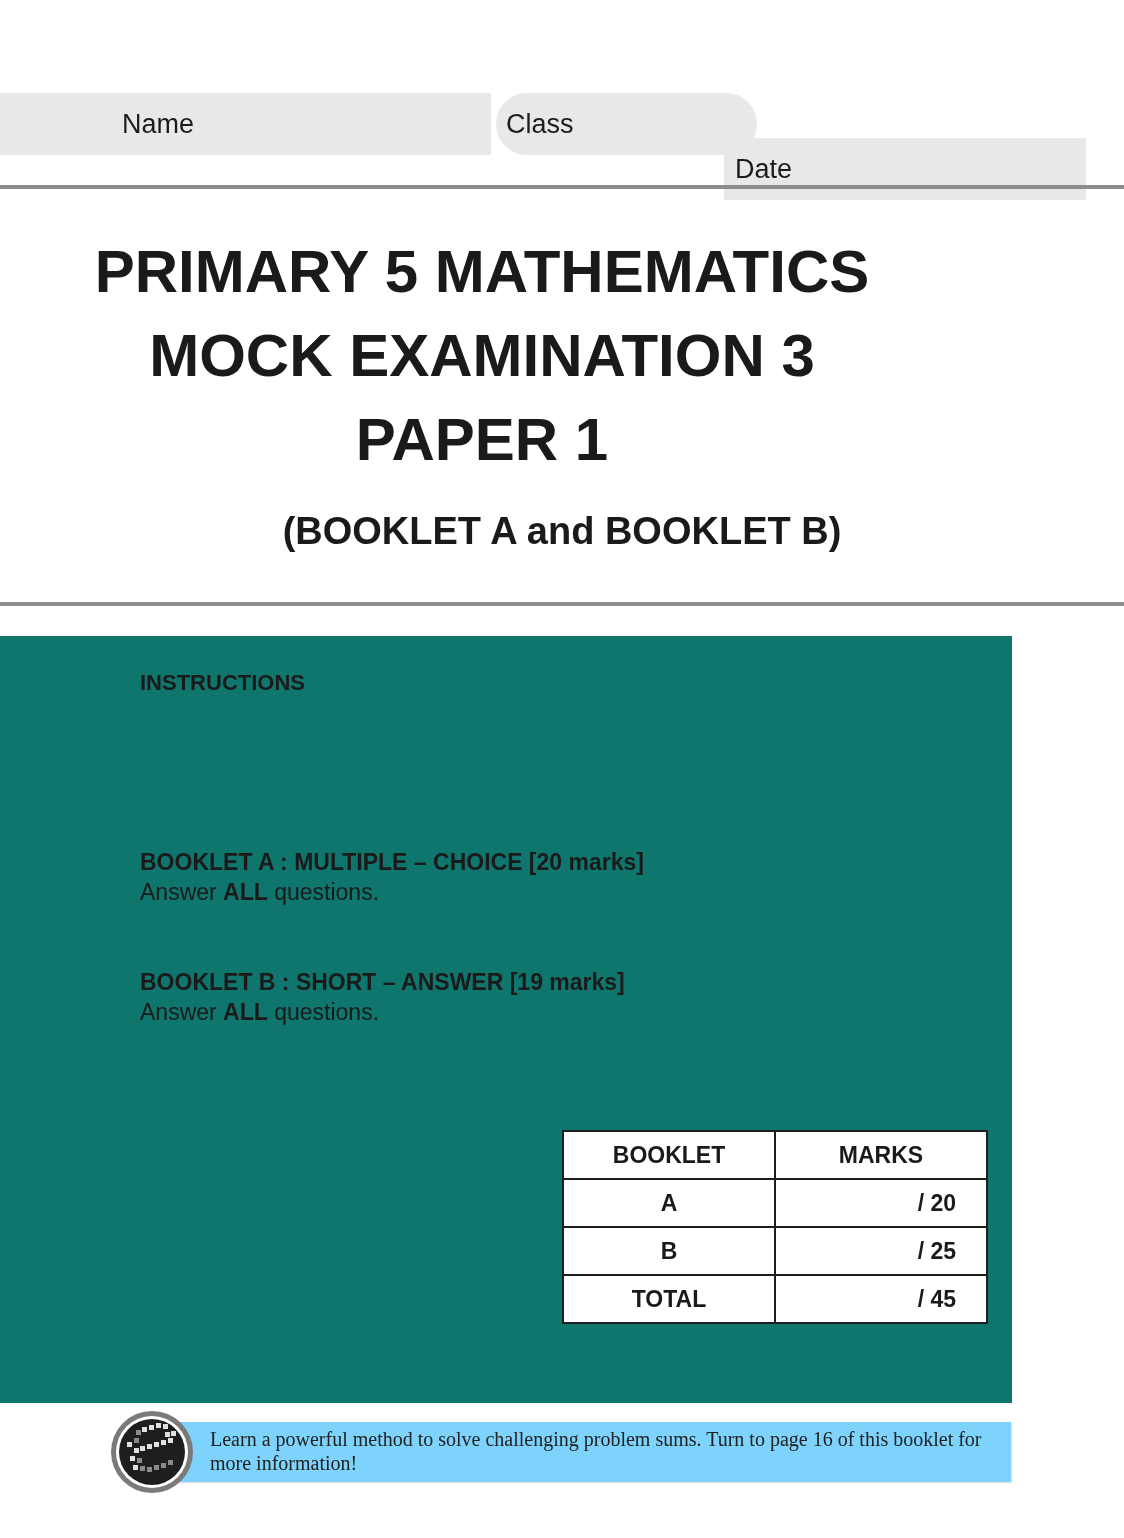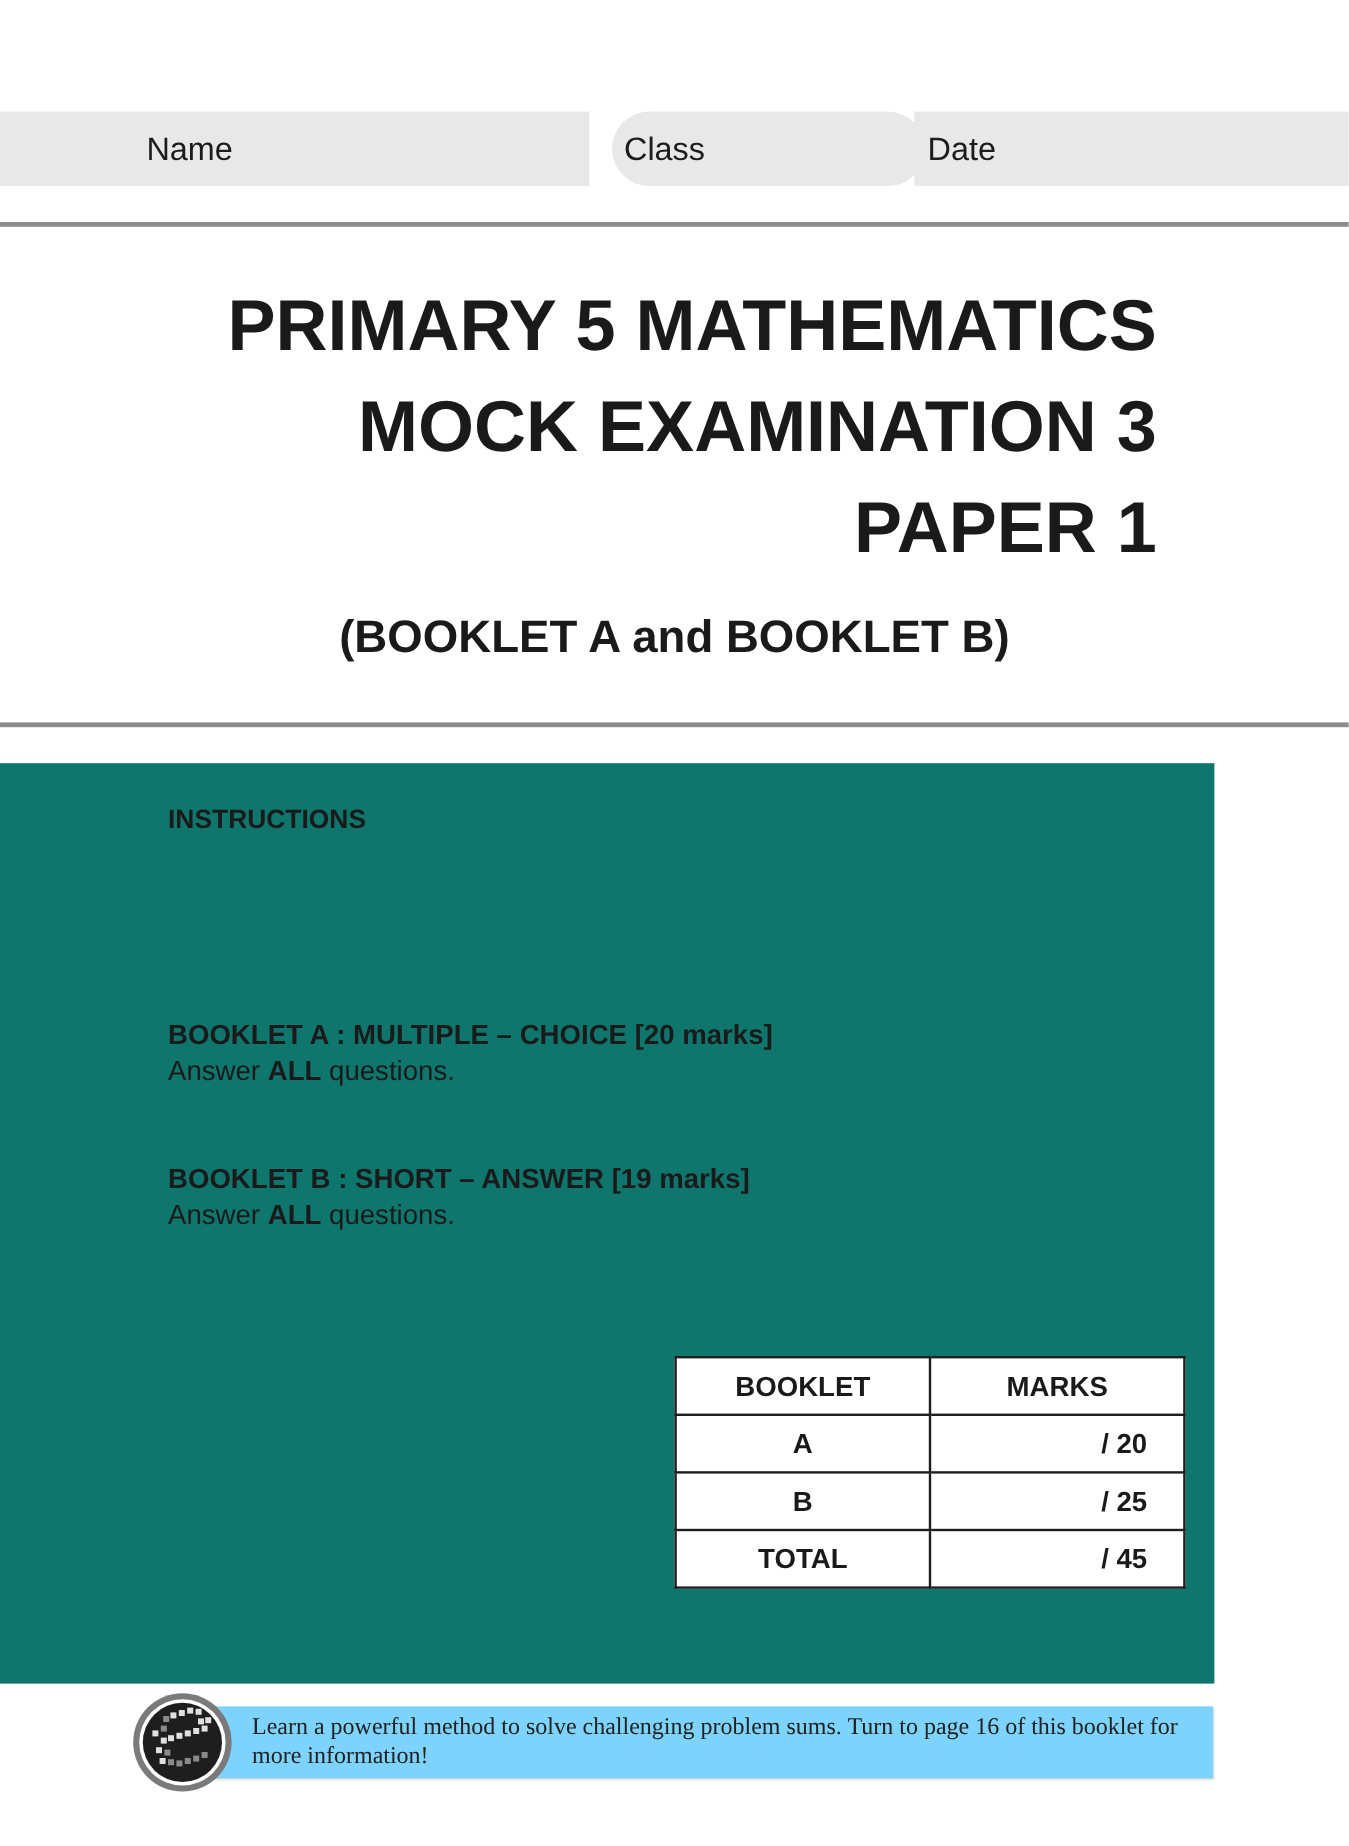--- a/index.html
+++ b/index.html
@@ -28,43 +28,43 @@
     .field {
       position: absolute;
       top: 0;
       height: 62px;
       background: #e8e8e8;
       font-size: 27px;
       line-height: 62px;
       color: #1c1c1c;
     }
     .field-name  { left: 0;     width: 491px; }
-    .field-class { left: 510px; width: 261px; border-radius: 31px; }
-    .field-date  { left: 762px; width: 362px; }
+    .field-class { left: 496px; width: 261px; border-radius: 31px; }
+    .field-date  { left: 724px; width: 362px; margin-top: 45px; }
     .field-name .lbl  { position: absolute; left: 122px; }
     .field-class .lbl { position: absolute; left: 10px; }
     .field-date .lbl  { position: absolute; left: 11px; }
 
     .divider {
       position: absolute;
       left: 0;
       width: 1124px;
       height: 4px;
       background: #8c8c8c;
     }
     .divider-top    { top: 185px; }
     .divider-bottom { top: 602px; }
 
     
     .title-block {
       position: absolute;
       top: 230px;
       left: 0;
       width: 964px;
-      text-align: right;
+      text-align: center;
     }
     .title-line {
       font-weight: bold;
       font-size: 60px;
       line-height: 84px;
       color: #1a1a1a;
       letter-spacing: 0px;
     }
     .subtitle {
       position: absolute;

